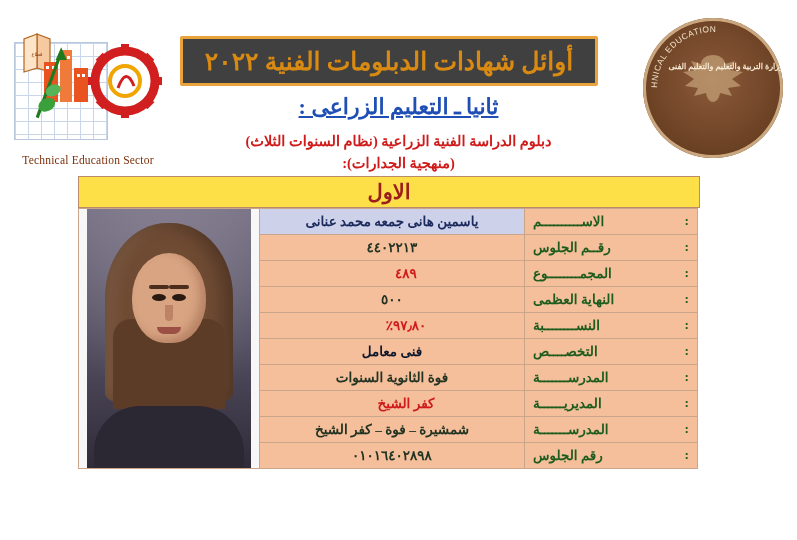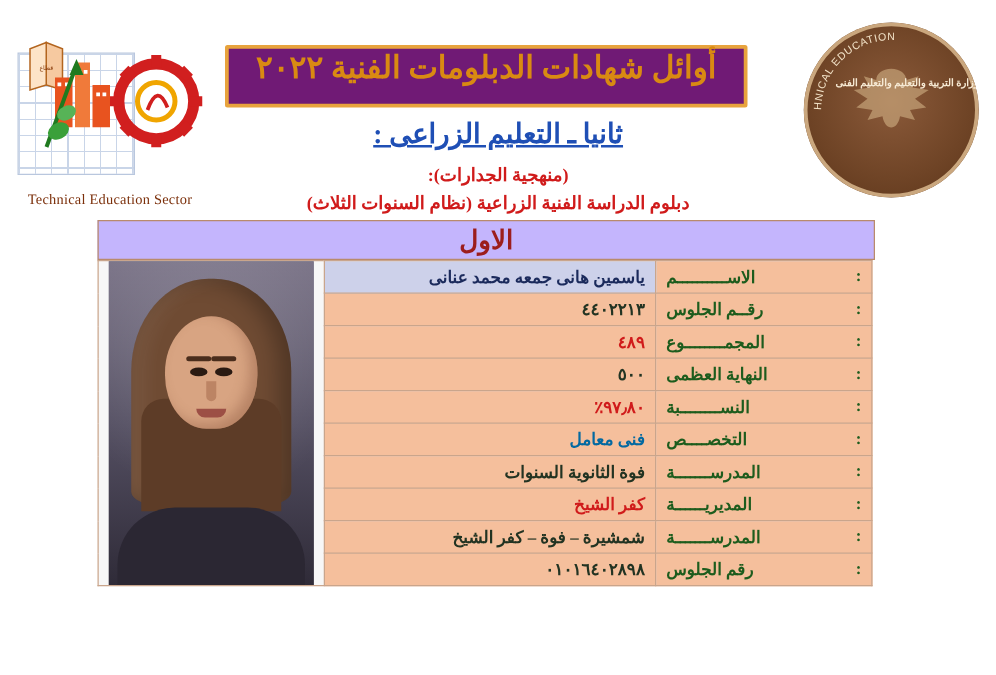--- a/index.html
+++ b/index.html
@@ -102,25 +102,25 @@
     font-weight: bold;
     line-height: 1.25;
   }
   
   .title-banner {
     position: absolute;
     left: 180px;
     top: 36px;
     width: 412px;
     height: 44px;
-    background: #701a75;
+    background: #404040;
     border: 3px solid #e8a33d;
     border-radius: 2px;
     display: flex;
-    align-items: flex-start;
+    align-items: center;
     justify-content: center;
   }
   .title-banner .t {
     font-family: "Liberation Serif", serif;
     font-size: 25px;
     font-weight: bold;
     color: #d98a12;
     letter-spacing: 1px;
   }
   
@@ -146,21 +146,21 @@
     color: #d01b1b;
     line-height: 1.55;
   }
   
   .rank-bar {
     position: absolute;
     left: 78px;
     top: 176px;
     width: 620px;
     height: 30px;
-    background: #c4b5fd;
+    background: #fde047;
     border: 1px solid #b98a6c;
     display: flex;
     align-items: center;
     justify-content: center;
   }
   .rank-bar .r {
     font-size: 21px;
     font-weight: bold;
     color: #9c1d1d;
   }
@@ -189,34 +189,34 @@
     text-align: left;
     white-space: nowrap;
     letter-spacing: 0px;
   }
   .lbl .colon {
     float: right;
     padding-left: 6px;
   }
   .val {
     background: #f5bf9c;
-    text-align: right;
+    text-align: center;
     font-weight: bold;
     color: #15371c;
   }
   .val.name-row {
     background: #cdd1ea;
     color: #1b2a5c;
   }
   .val.red {
     color: #d01b1b;
     padding-left: 36px;
   }
   .val.pink {
-    color: #0369a1;
+    color: #0f172a;
   }
   .val.plain {
     color: #223322;
     font-weight: bold;
   }
   .photo-cell {
     width: 164px;
     background: #f7f7f7;
     padding: 0;
     border: 1px solid #c9a58c;
@@ -391,22 +391,22 @@
     </svg>
     <div class="arabic-center">وزارة التربية والتعليم والتعليم الفنى</div>
   </div>
 
   <div class="title-banner">
     <div class="t">أوائل شهادات الدبلومات الفنية ٢٠٢٢</div>
   </div>
 
   <div class="sec-head">ثانيا ـ التعليم الزراعى :</div>
   <div class="sub-head">
+    <div>دبلوم الدراسة الفنية الزراعية (نظام السنوات الثلاث)</div>
     <div>(منهجية الجدارات):</div>
-    <div>دبلوم الدراسة الفنية الزراعية (نظام السنوات الثلاث)</div>
   </div>
 
   <div class="rank-bar">
     <div class="r">الاول</div>
   </div>
 
   <table class="table">
     <tbody>
       <tr>
         <td class="lbl">

